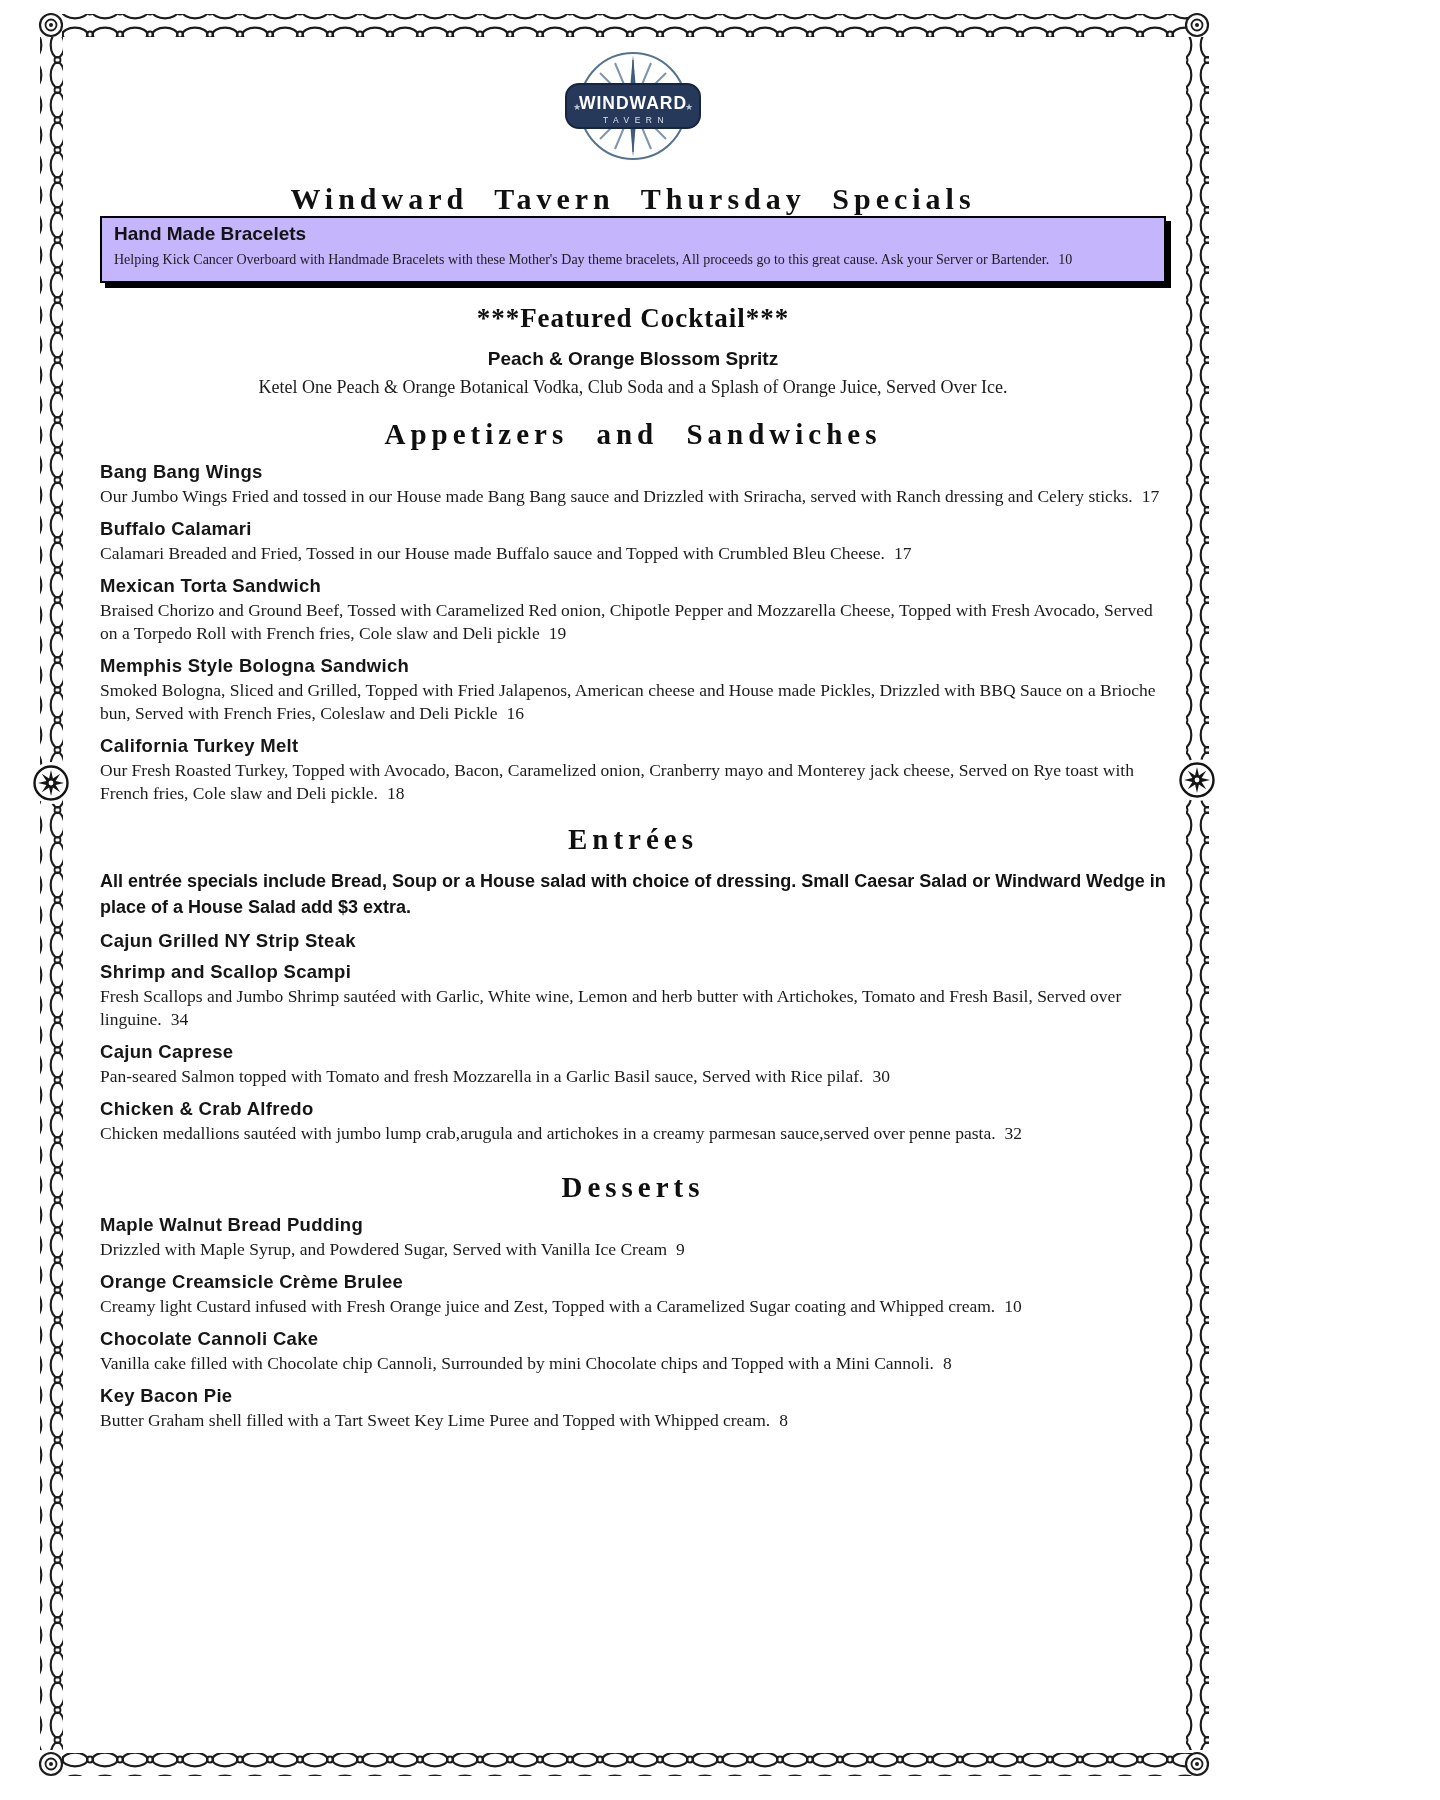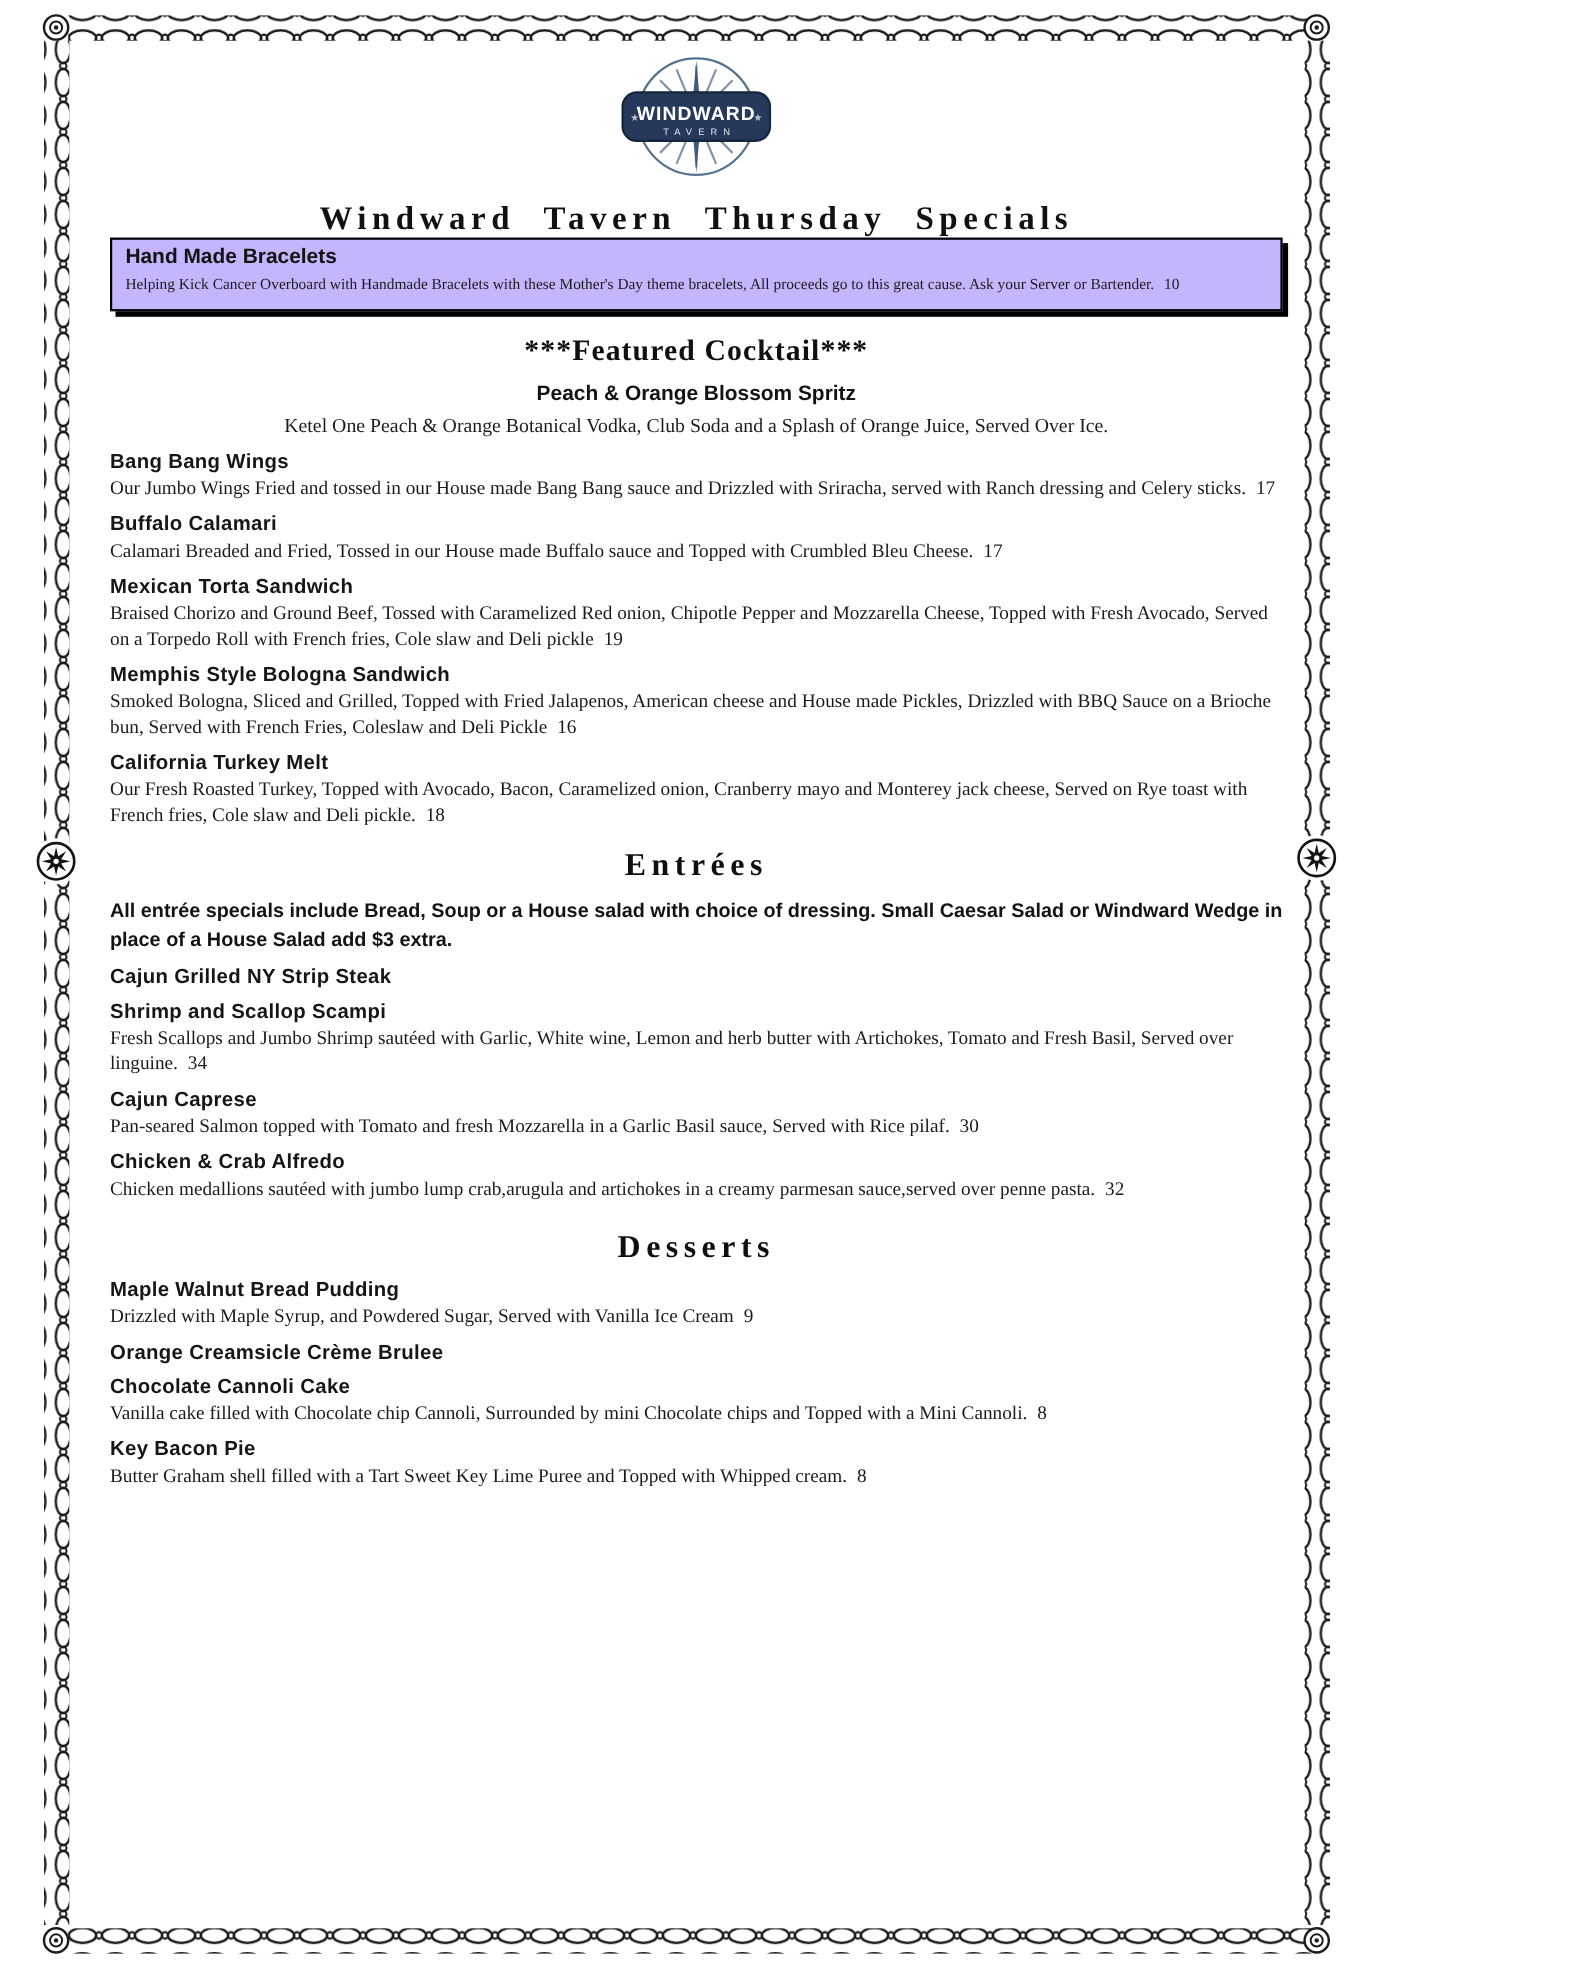--- a/index.html
+++ b/index.html
@@ -140,20 +140,21 @@
     <div class="promo-text">
       <span>Helping Kick Cancer Overboard with Handmade Bracelets with these Mother's Day theme bracelets, All proceeds go to this great cause.  Ask your Server or Bartender.</span><span class="price">10</span>
     </div>
   </div>
 
   <div class="featured-header">***Featured Cocktail***</div>
   <div class="featured-name">Peach &amp; Orange Blossom Spritz</div>
   <div class="featured-desc">Ketel One Peach &amp; Orange Botanical Vodka, Club Soda and a Splash of Orange Juice, Served Over Ice.</div>
 
   <section class="sec-apps">
+    <div class="section-header">Appetizers and Sandwiches</div>
 
     <div class="menu-item">
       <div class="item-name">Bang Bang Wings</div>
       <div class="item-desc"><span>Our Jumbo Wings Fried and tossed in our House made Bang Bang sauce and Drizzled with Sriracha, served with Ranch dressing and Celery sticks.</span><span class="price">17</span></div>
     </div>
     <div class="menu-item">
       <div class="item-name">Buffalo Calamari</div>
       <div class="item-desc"><span>Calamari Breaded and Fried, Tossed in our House made Buffalo sauce and Topped with Crumbled Bleu Cheese.</span><span class="price">17</span></div>
     </div>
     <div class="menu-item">
@@ -193,20 +194,21 @@
 
   <section class="sec-desserts">
     <div class="section-header">Desserts</div>
 
     <div class="menu-item">
       <div class="item-name">Maple Walnut Bread Pudding</div>
       <div class="item-desc"><span>Drizzled with Maple Syrup, and Powdered Sugar, Served with Vanilla Ice Cream</span><span class="price">9</span></div>
     </div>
     <div class="menu-item">
       <div class="item-name">Orange Creamsicle Crème Brulee</div>
+      <div class="item-desc"><span>Creamy light Custard infused with Fresh Orange juice and Zest, Topped with a Caramelized Sugar coating and Whipped cream.</span><span class="price">10</span></div>
     </div>
     <div class="menu-item">
       <div class="item-name">Chocolate Cannoli Cake</div>
       <div class="item-desc"><span>Vanilla cake filled with Chocolate chip Cannoli, Surrounded by mini Chocolate chips and Topped with a Mini Cannoli.</span><span class="price">8</span></div>
     </div>
     <div class="menu-item">
       <div class="item-name">Key Bacon Pie</div>
       <div class="item-desc"><span>Butter Graham shell filled with a Tart Sweet Key Lime Puree and Topped with Whipped cream.</span><span class="price">8</span></div>
     </div>
   </section>

